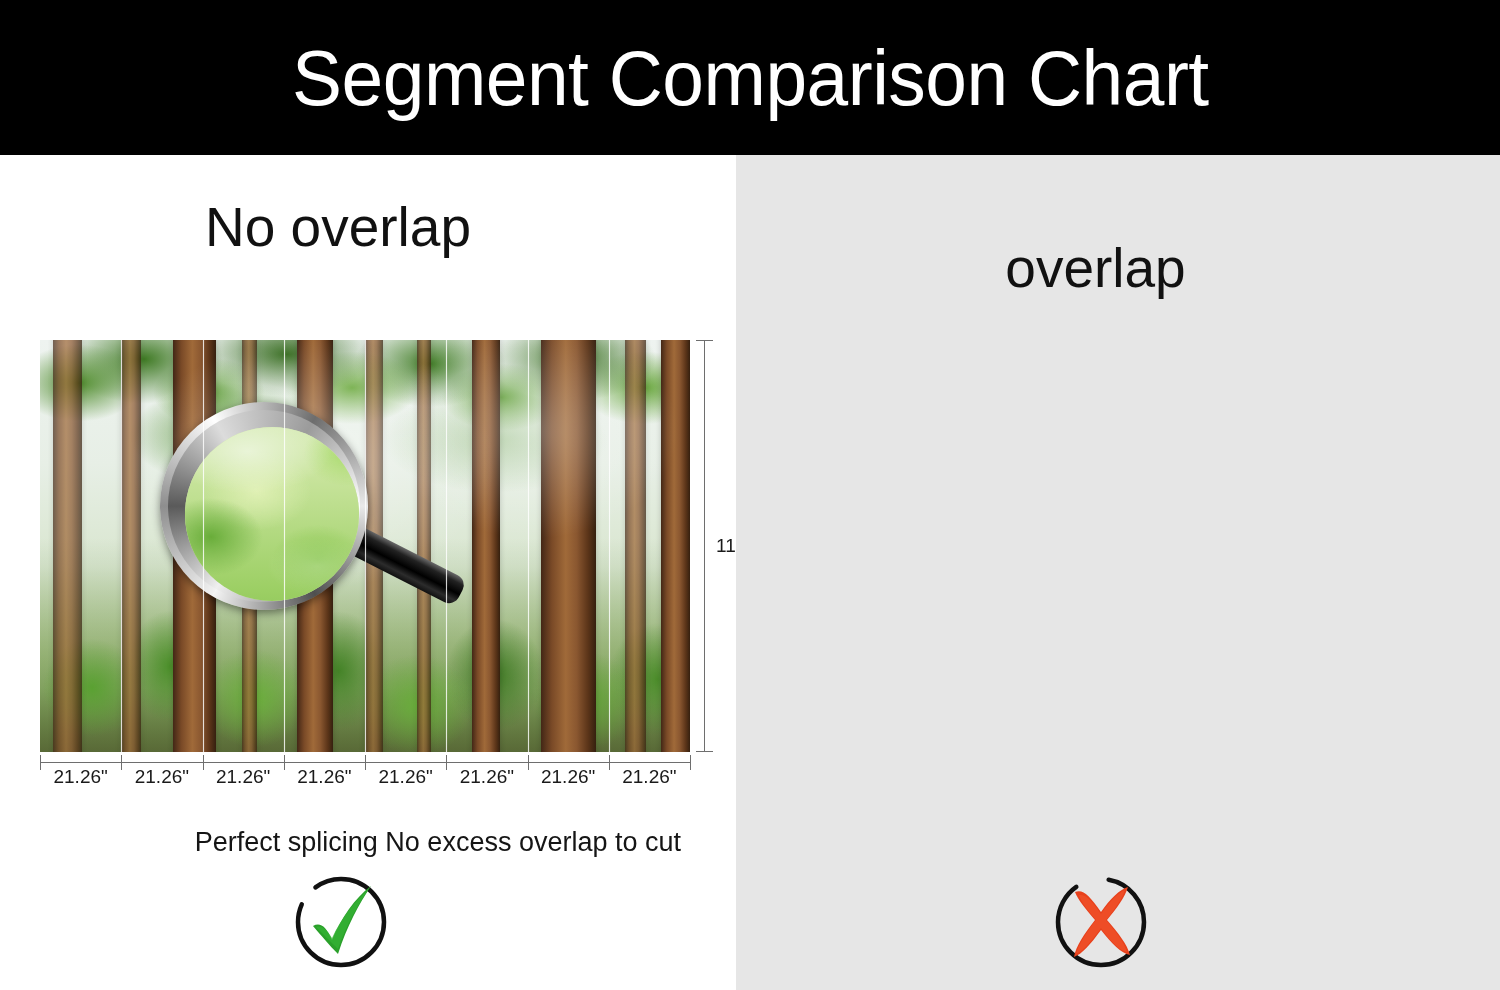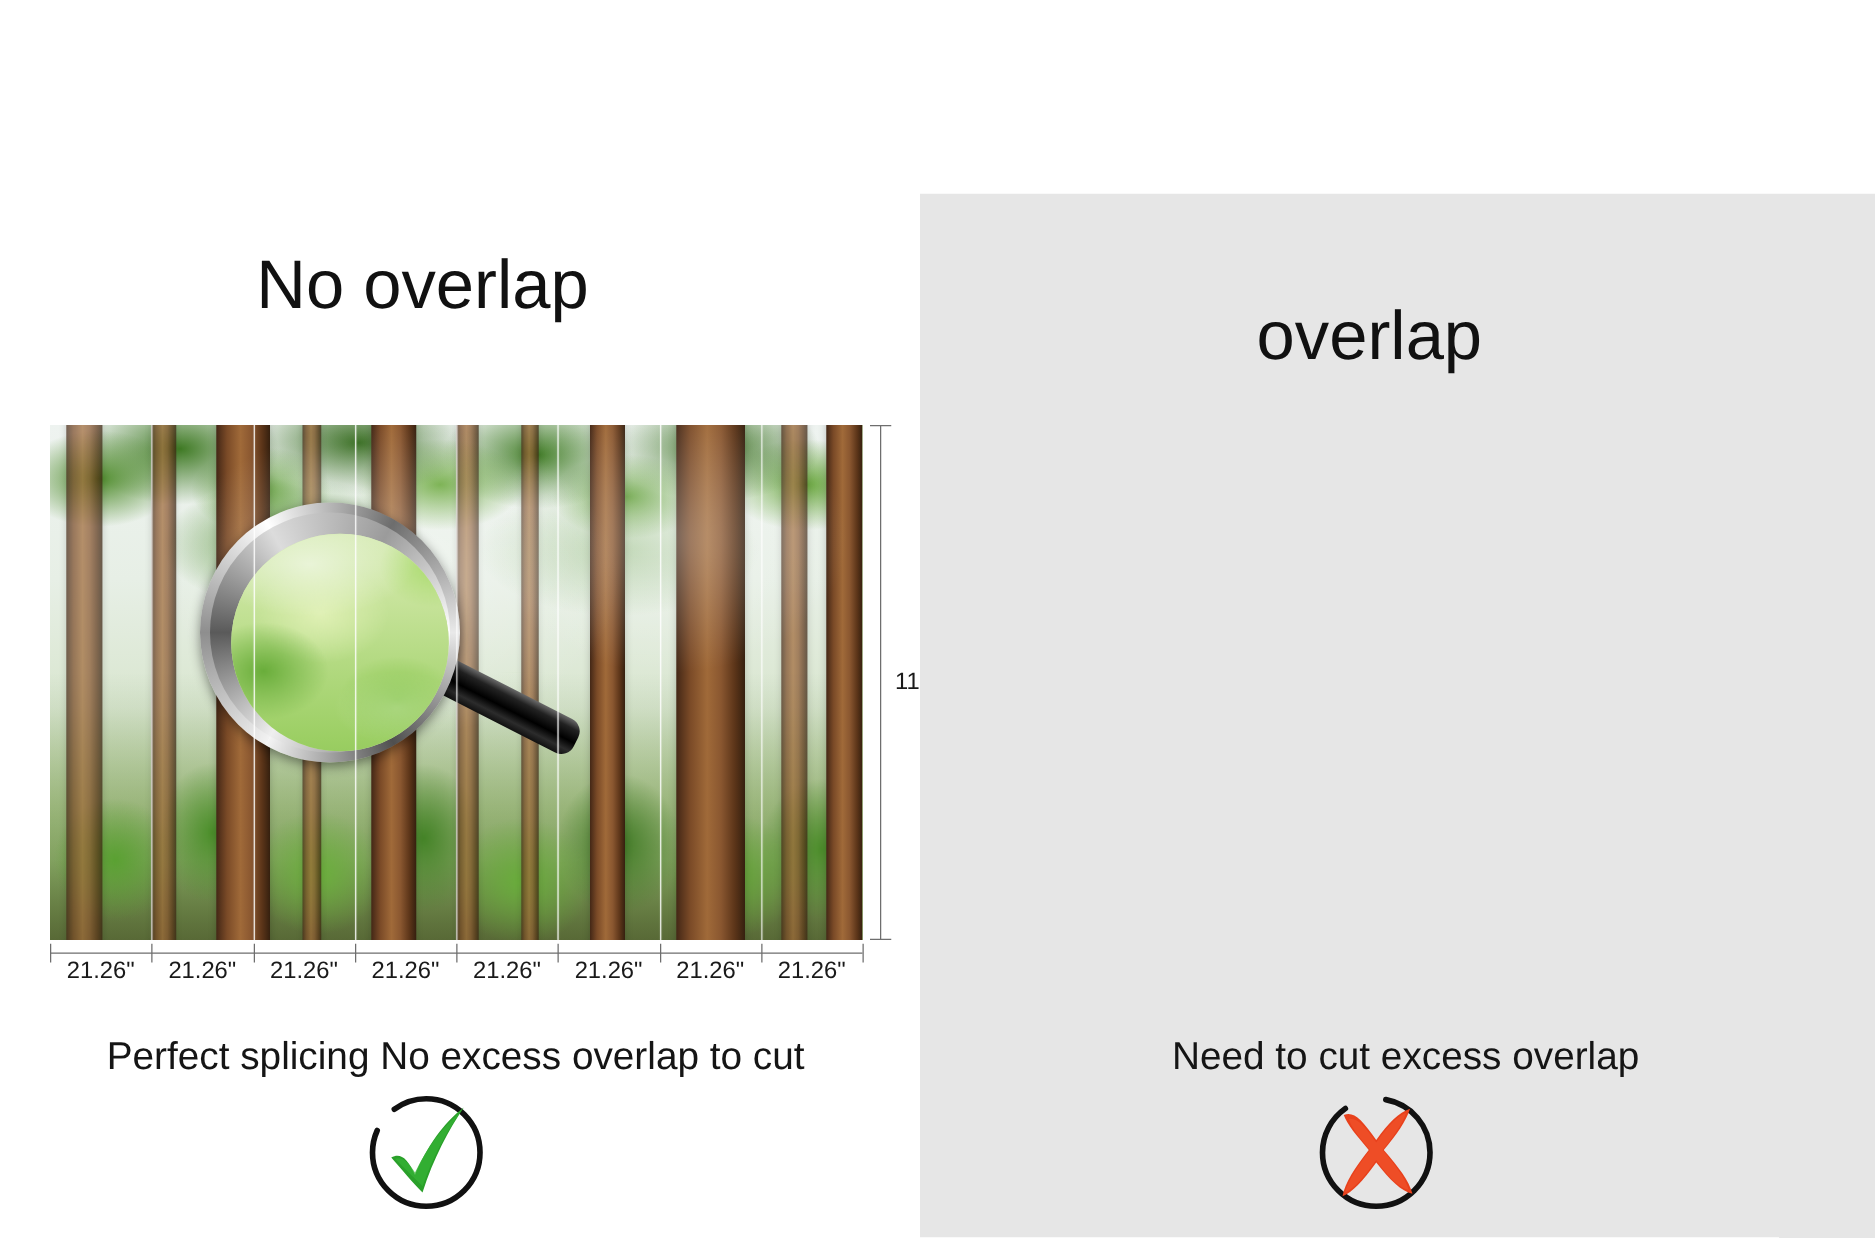--- a/index.html
+++ b/index.html
@@ -187,38 +187,41 @@
   .dim-v .vtick.t { top: 0; }
   .dim-v .vtick.b { bottom: 0; }
   .dim-v .vlabel {
     position: absolute; left: 26px; top: 50%; transform: translateY(-50%);
     font-size: 19px; color: #1a1a1a; white-space: nowrap;
   }
 
   
   .caption {
     position: absolute; width: 100%; top: 672px;
-    text-align: center; font-size: 31px; color: #151515; padding-left: 48px;
+    text-align: right; font-size: 27px; color: #151515; padding-left: 48px;
   }
   .panel-left  .caption { padding-right: 55px; }
   .panel-right .caption { padding-right: 35px; }
 
   .verdict {
     position: absolute; top: 715px; width: 100%;
     display: flex; justify-content: center;
   }
   .panel-left  .verdict { padding-right: 55px; }
   .panel-right .verdict { padding-right: 35px; }
   .verdict svg { display: block; }
 </style>
 </head>
 <body>
 
 <div id="root">
 
+  <div class="banner">
+    <div class="banner-title">Segment Comparison Chart</div>
+  </div>
 
   <div class="panels">
 
     <div class="panel panel-left">
 
       <div class="panel-heading">No overlap</div>
 
       <div class="art-block art-left">
 
         <div class="photo">
@@ -303,21 +306,20 @@
           <path d="M24 56 C31 52 37 56 43 70 C52 48 66 28 82 16 C70 34 58 56 49 84 C41 76 31 64 24 56 Z" fill="#2aa02a"></path>
           <path d="M27 57 C33 55 38 60 43 68 C53 47 66 31 79 20 C68 36 57 56 49 79 C42 72 33 63 27 57 Z" fill="#35b335" opacity="0.75"></path>
         </svg>
       </div>
     </div>
 
     <div class="panel panel-right">
 
       <div class="panel-heading">overlap</div>
 
-      <div class="caption">Need to cut excess overlap</div>
 
       <div class="verdict">
         <svg width="104" height="104" viewBox="0 0 104 104">
           <circle cx="52" cy="52" r="43" fill="none" stroke="#111111" stroke-width="4.5" stroke-dasharray="236 34" stroke-dashoffset="60" stroke-linecap="round"></circle>
           <path d="M26 22 C34 19 40 25 52 42 C62 28 70 20 79 17 C76 27 68 38 58 50 C70 64 78 74 81 85
                    C72 83 63 74 52 60 C41 75 33 84 25 87 C27 76 35 64 46 50 C36 38 29 30 26 22 Z" fill="#e8411c"></path>
           <path d="M30 25 C37 24 43 31 52 44 C61 31 69 23 76 20 C73 29 66 39 57 50 C67 62 75 72 78 82
                    C70 80 62 72 52 58 C42 72 34 81 27 84 C30 74 37 63 47 50 C38 39 32 32 30 25 Z" fill="#f1542c" opacity="0.65"></path>
         </svg>
       </div>

